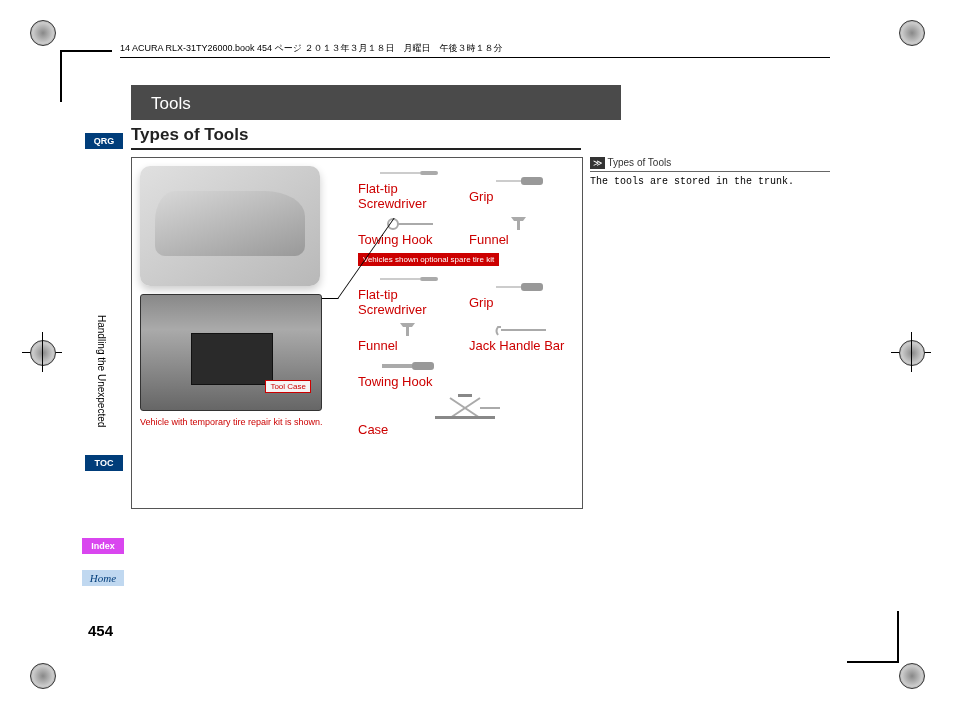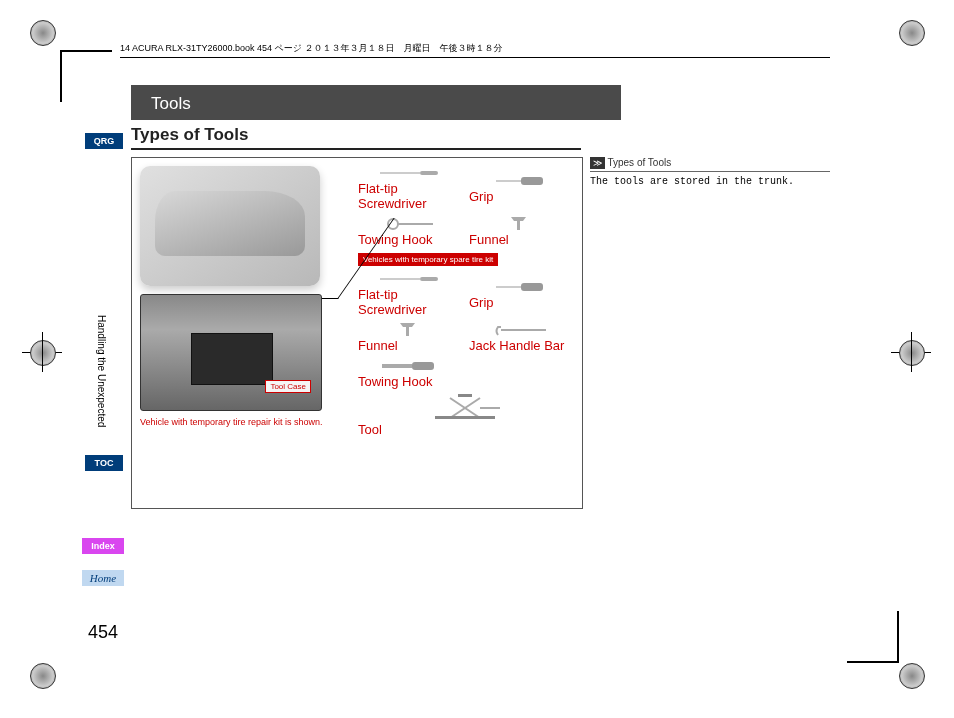--- a/index.html
+++ b/index.html
@@ -133,22 +133,22 @@
   font-style: italic;
   font-family: cursive;
   padding: 2px 6px;
   min-width: 30px;
   text-align: center;
 }
 .page-num {
   position: absolute;
   left: 88px;
   top: 622px;
-  font-size: 18px;
-  font-weight: normal;
+  font-size: 15px;
+  font-weight: bold;
   color: #000;
   text-align: center;
 }
 .main-box {
   position: absolute;
   top: 157px;
   left: 131px;
   width: 450px;
   height: 350px;
   border: 1px solid #555;
@@ -376,21 +376,21 @@
         <div class="tool-icon">
             <svg width="30" height="14">
               <polygon points="5,0 20,0 17,4 8,4" fill="#aaa"></polygon>
               <rect x="11" y="4" width="3" height="9" fill="#aaa"></rect>
             </svg>
           </div>
         <div class="red-label">Funnel</div>
       </div>
     </div>
 
-    <div class="red-box-label">Vehicles with temporary spare tire kit</div>
+    <div class="red-box-label">Vehicles shown optional spare tire kit</div>
 
     <div class="tool-grid">
       <div class="tool-cell">
         <div class="tool-icon">
             <svg width="60" height="8">
               <rect x="40" y="2" width="18" height="4" fill="#aaa" rx="2"></rect>
               <rect x="0" y="3" width="40" height="2" fill="#ccc"></rect>
             </svg>
           </div>
         <div class="red-label">Flat-tip Screwdriver</div>
@@ -434,21 +434,21 @@
       <div class="jack-cell">
         <div class="tool-icon" style="height:28px">
             <svg width="80" height="26">
               <line x1="25" y1="24" x2="55" y2="4" stroke="#aaa" stroke-width="2"></line>
               <line x1="25" y1="4" x2="55" y2="24" stroke="#aaa" stroke-width="2"></line>
               <rect x="10" y="22" width="60" height="3" fill="#888"></rect>
               <rect x="33" y="0" width="14" height="3" fill="#888"></rect>
               <line x1="55" y1="14" x2="75" y2="14" stroke="#aaa" stroke-width="2"></line>
             </svg>
           </div>
-        <div class="red-label">Tool</div>
+        <div class="red-label">Case</div>
       </div>
     </div>
   </div>
 </div>
 
 <div class="side-note">
   <div>
     <span class="side-note-header">≫</span><span class="side-note-title">Types of Tools</span>
   </div>
   <div class="side-note-line">The tools are stored in the trunk.</div>

